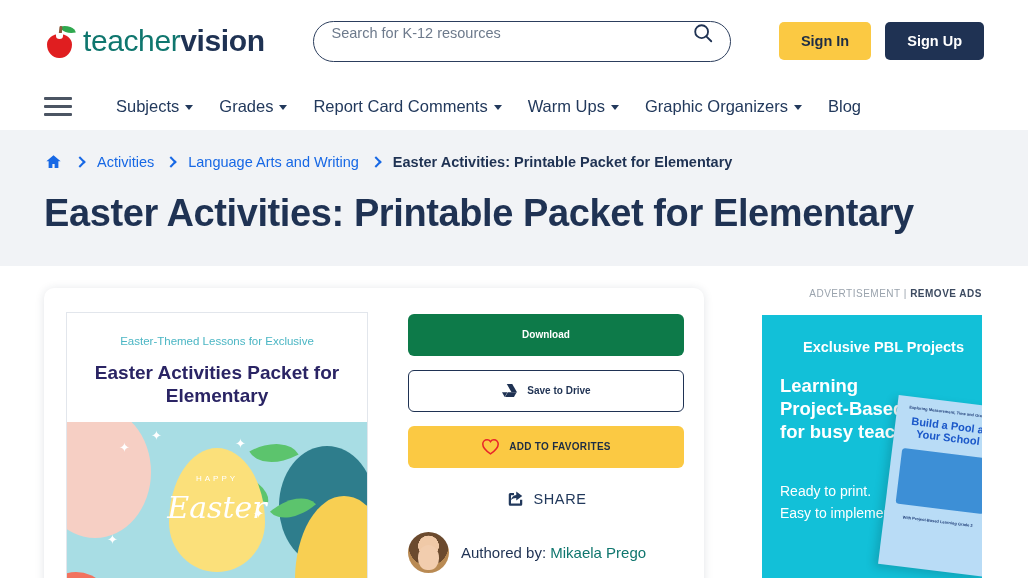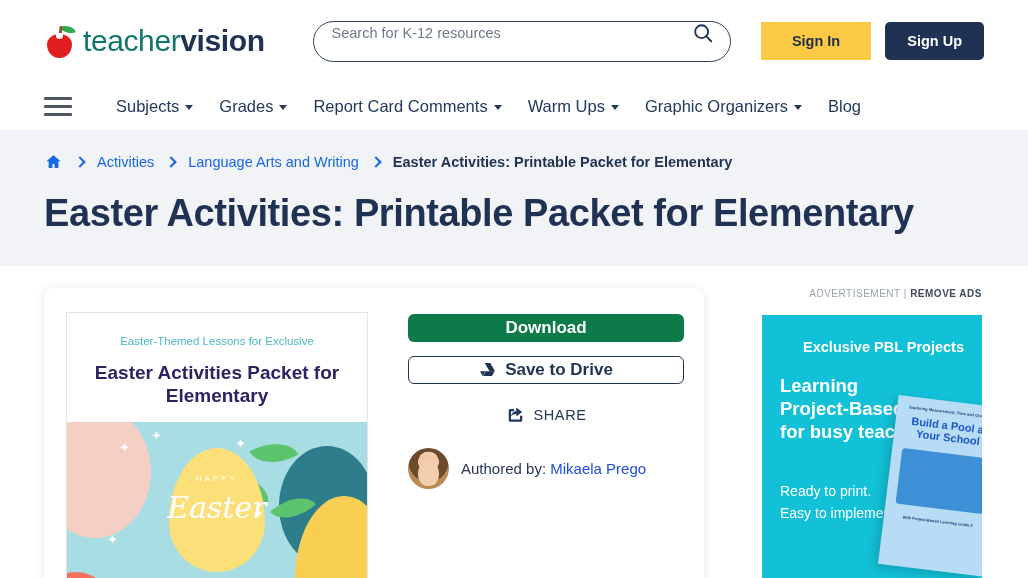--- a/index.html
+++ b/index.html
@@ -63,22 +63,22 @@
   .search-input::placeholder { color: #6d7a8c; }
   .search-btn {
     background: none; border: none; cursor: pointer;
     display: flex; align-items: center; padding: 0;
   }
 
   .auth { margin-left: auto; display: flex; align-items: center; gap: 14px; }
   .btn-signin {
     background: #fbc943; color: #1d2d45;
     font-weight: 700; font-size: 14.5px;
-    border: none; border-radius: 0;
-    padding: 11px 31px; cursor: pointer;
+    border: none; border-radius: 5px;
+    padding: 11px 22px; cursor: pointer;
     font-family: "Liberation Sans", sans-serif;
   }
   .btn-signup {
     background: #1f3253; color: #ffffff;
     font-weight: 700; font-size: 14.5px;
     border: none; border-radius: 5px;
     padding: 11px 22px; cursor: pointer;
     font-family: "Liberation Sans", sans-serif;
   }
 
@@ -161,22 +161,22 @@
     border-radius: 0 100% 0 100%;
   }
   .leaf-a { right: 72px; top: 18px; width: 42px; height: 26px; transform: rotate(-28deg); }
   .leaf-b { right: 96px; top: 52px; width: 48px; height: 24px; transform: rotate(12deg); }
   .leaf-c { right: 54px; top: 74px; width: 40px; height: 24px; transform: rotate(-40deg); }
   .spark { position: absolute; color: #fff; font-size: 13px; }
 
   .actions { flex: 1; padding-top: 2px; }
   .btn-block {
     display: flex; align-items: center; justify-content: center;
-    width: 276px; height: 28px; border-radius: 6px;
-    font-size: 17px; font-weight: 700; cursor: pointer;
+    width: 276px; height: 42px; border-radius: 6px;
+    font-size: 10px; font-weight: 700; cursor: pointer;
     margin-bottom: 14px; gap: 9px;
     font-family: "Liberation Sans", sans-serif;
     border: none;
   }
   .btn-download { background: #0d7a49; color: #fff; }
   .btn-drive { background: #fff; color: #1f3253; border: 1.4px solid #1f3253; }
   .btn-fav { background: #fbc943; color: #1d2d45; letter-spacing: .3px; }
   .btn-share {
     display: flex; align-items: center; justify-content: center; gap: 9px;
     width: 276px; height: 34px; margin-top: 4px;
@@ -188,21 +188,21 @@
     width: 41px; height: 41px; border-radius: 50%;
     background: radial-gradient(circle at 50% 34%, #f0c9a7 0 30%, #6b4a2e 31% 58%, #b98a53 59% 100%);
     flex: 0 0 auto; overflow: hidden; position: relative;
   }
   .avatar::after {
     content: ""; position: absolute; left: 10px; top: 13px;
     width: 21px; height: 25px; border-radius: 50% 50% 45% 45%;
     background: #f2cdae;
   }
   .author-text { font-size: 15px; color: #1f3253; }
-  .author-name { color: #1d4ed8; cursor: pointer; }
+  .author-name { color: #0f766e; cursor: pointer; }
 
   
   .adcol { width: 220px; flex: 0 0 auto; }
   .ad-label { font-size: 10px; letter-spacing: .5px; text-align: right; margin-bottom: 16px; color: #9aa3ad; }
   .ad-label .remove { color: #3c4a60; font-weight: 700; cursor: pointer; }
   .ad-box {
     width: 220px; height: 300px; background: #12c0d8;
     position: relative; overflow: hidden; padding: 24px 18px; cursor: pointer;
   }
   .ad-h1 { color: #fff; font-size: 14.5px; font-weight: 700; margin-bottom: 20px; text-align: right; }
@@ -335,20 +335,26 @@
 
       <button class="btn-block btn-drive">
         <svg width="17" height="15" viewBox="0 0 24 22">
           <path d="M8 1.5h8l7 12h-8z" fill="#1f3253"></path>
           <path d="M1 13.5h8l-4 7z" fill="#1f3253"></path>
           <path d="M9.5 13.5h13l-4 7h-13z" fill="#1f3253"></path>
         </svg>
         <span>Save to Drive</span>
       </button>
 
+      <button class="btn-block btn-fav">
+        <svg width="19" height="17" viewBox="0 0 24 22">
+          <path d="M12 20.5S2 14.2 2 7.9C2 4.6 4.5 2.2 7.6 2.2c1.9 0 3.5 1 4.4 2.4.9-1.4 2.5-2.4 4.4-2.4C19.5 2.2 22 4.6 22 7.9c0 6.3-10 12.6-10 12.6z" fill="none" stroke="#e8242a" stroke-width="2"></path>
+        </svg>
+        <span>ADD TO FAVORITES</span>
+      </button>
 
       <div class="btn-share">
         <svg width="19" height="18" viewBox="0 0 24 24">
           <path d="M3 6a2 2 0 012-2h5v3H6v11h12v-5h3v6a2 2 0 01-2 2H5a2 2 0 01-2-2z" fill="#22395c"></path>
           <path d="M13 2l8 6-8 6v-3.2c-3.2 0-5.4.9-7 3 .5-4.3 3.1-6.8 7-7.3z" fill="#22395c"></path>
         </svg>
         <span>SHARE</span>
       </div>
 
       <div class="author">

